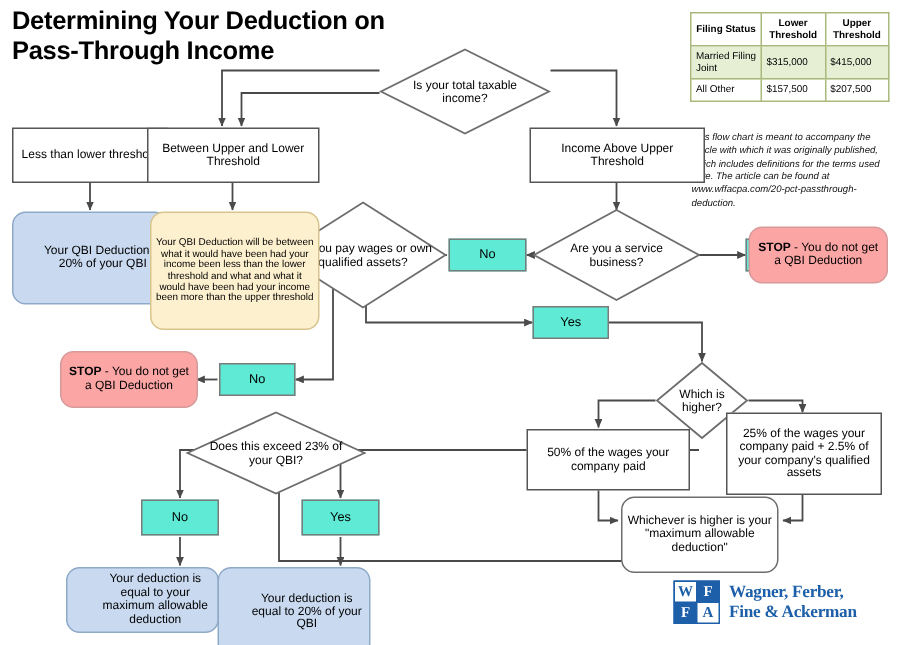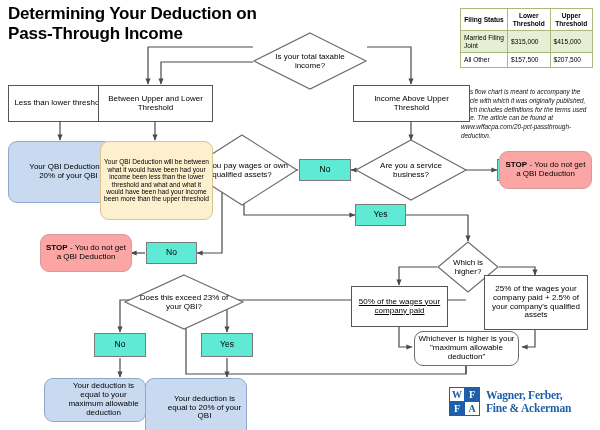--- a/index.html
+++ b/index.html
@@ -303,21 +303,21 @@
       </svg>
     <div class="diamond-label">Does this exceed 23% of your QBI?</div>
   </div>
 
   <div class="node rect" style="left:8px; top:85px; width:104px; height:37px;">Less than lower threshold</div>
 
   <div class="node rect" style="left:98px; top:85px; width:115px; height:37px;">Between Upper and Lower Threshold</div>
 
   <div class="node rect" style="left:353px; top:85px; width:117px; height:37px;">Income Above Upper Threshold</div>
 
-  <div class="node rect" style="left:351px; top:286px; width:97px; height:41px;text-decoration:underline;">50% of the wages your company paid</div>
+  <div class="node rect" style="left:351px; top:286px; width:109px; height:41px;">50% of the wages your company paid</div>
 
   <div class="node rect" style="left:484px; top:275px; width:104px; height:55px;">25% of the wages your company paid + 2.5% of your company's qualified assets</div>
 
   <div class="node plain" style="left:299px; top:159px; width:52px; height:22px;">No</div>
 
   <div class="node plain" style="left:497px; top:159px; width:41px; height:22px;">Yes</div>
 
   <div class="node plain" style="left:146px; top:242px; width:51px; height:22px;">No</div>
 
   <div class="node plain" style="left:355px; top:204px; width:51px; height:22px;">Yes</div>
@@ -335,21 +335,21 @@
       <span class="bold">STOP</span><span> - You do not get a QBI Deduction</span>
     </span>
   </div>
 
   <div class="node rounded red" style="left:499px; top:151px; width:93px; height:38px;">
     <span>
       <span class="bold">STOP</span><span> - You do not get a QBI Deduction</span>
     </span>
   </div>
 
-  <div class="node rounded" style="left:414px; top:331px; width:105px; height:35px; background:#ffffff; border-color:#6d6d6d;">Whichever is higher is your "maximum allowable deduction"</div>
+  <div class="node rounded" style="left:414px; top:331px; width:105px; height:51px; background:#ffffff; border-color:#6d6d6d;">Whichever is higher is your "maximum allowable deduction"</div>
 
   <div class="node rounded blue" style="left:44px; top:378px; width:102px; height:44px;">Your deduction is equal to your maximum allowable deduction</div>
 
   <div class="node rounded blue" style="left:145px; top:378px; width:102px; height:60px;">Your deduction is equal to 20% of your QBI</div>
 
   <div class="logo">
     <div class="logo-grid">
       <div class="logo-cell cell-light">W</div>
       <div class="logo-cell cell-dark">F</div>
       <div class="logo-cell cell-dark">F</div>

